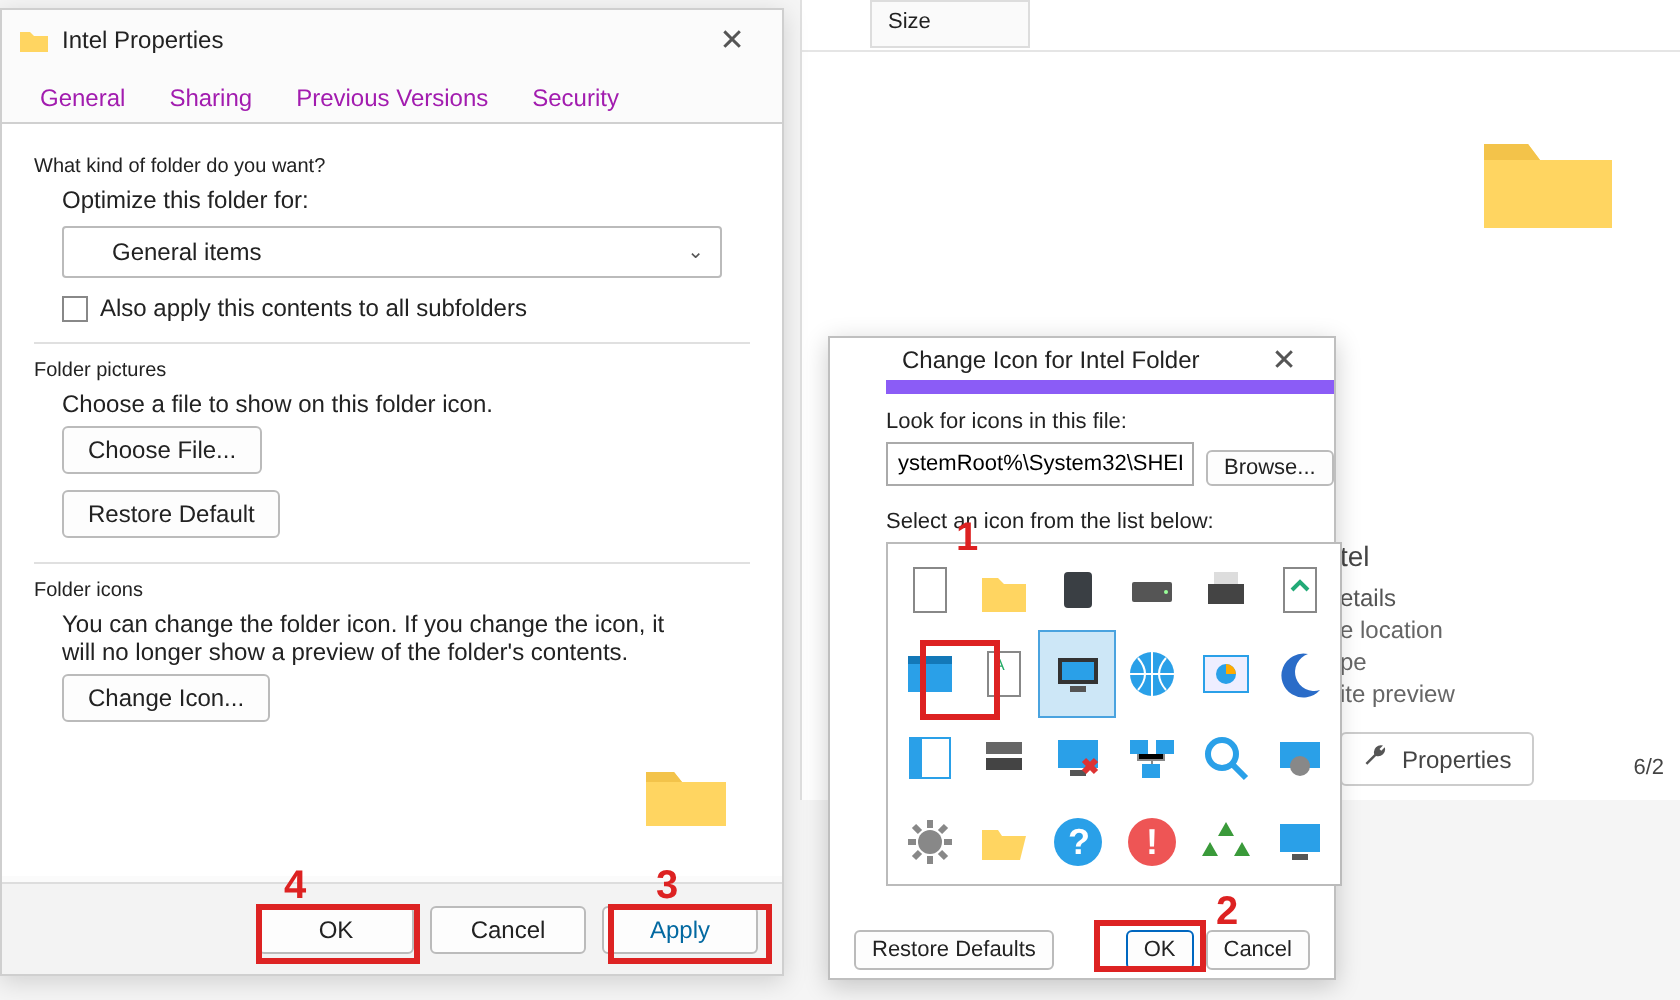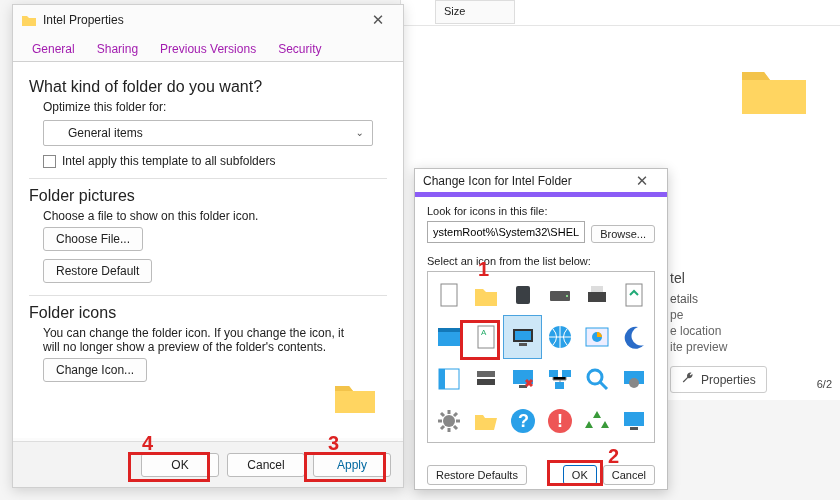--- a/index.html
+++ b/index.html
@@ -11,47 +11,47 @@
   .big-folder { position: absolute; top: 60px; right: 30px; width: 72px; height: 58px; }
   .big-folder svg { width: 100%; height: 100%; }
   .details-panel { position: absolute; right: 10px; top: 270px; width: 160px; font-size: 12px; color: #444; }
   .details-panel .title { font-size: 14px; margin-bottom: 6px; }
   .details-panel .sec { font-size: 12px; margin: 6px 0 2px; color: #555; }
   .details-panel .row { color: #666; margin: 2px 0; }
   .prop-btn { display: inline-flex; align-items: center; gap: 6px; border: 1px solid #ccc; background: #fff; padding: 4px 10px; border-radius: 3px; margin-top: 10px; font-size: 12px; }
   .date-col { position: absolute; right: 8px; top: 378px; font-size: 11px; color: #444; }
 
   
-  .dlg-prop { position: absolute; left: 12px; top: 4px; width: 392px; height: 484px; background: #fbfbfb; border: 1px solid #cfcfcf; box-shadow: 0 3px 12px rgba(0,0,0,.15); }
+  .dlg-prop { position: absolute; left: 0; top: 4px; width: 392px; height: 484px; background: #fbfbfb; border: 1px solid #cfcfcf; box-shadow: 0 3px 12px rgba(0,0,0,.15); }
   .title-bar { display: flex; align-items: center; height: 30px; padding: 0 8px; }
   .title-bar .mini { width: 16px; height: 14px; margin-right: 6px; }
   .title-bar .ttl { flex: 1; font-size: 12px; }
   .title-bar .x { width: 34px; text-align: center; font-size: 15px; color: #555; }
   .tabs { display: flex; border-bottom: 1px solid #d0d0d0; padding: 0 8px; gap: 0; font-size: 12px; }
   .tab { padding: 6px 10px 5px; border: 1px solid transparent; border-bottom: none; color: #a21caf; }
   .tab.active { background: #fff; border-color: #d0d0d0; border-bottom: 1px solid #fff; margin-bottom: -1px; border-radius: 3px 3px 0 0; }
   .body { padding: 10px 16px; background: #fff; height: calc(100% - 30px - 30px - 46px); overflow: hidden; }
-  .group-label { font-size: 16px; color: #222; margin: 6px 0 4px; }
+  .group-label { font-size: 10px; color: #222; margin: 6px 0 4px; }
   .sub { margin-left: 14px; font-size: 12px; }
   .select { margin: 6px 0 8px 14px; width: 330px; height: 26px; border: 1px solid #bbb; background: #fff; padding: 3px 24px 3px 24px; position: relative; border-radius: 2px; font-size: 12px; display: flex; align-items: center; }
   .select .chev { position: absolute; right: 8px; top: 6px; font-size: 10px; color: #555; }
   .chk { margin: 0 0 10px 14px; display: flex; align-items: center; gap: 6px; font-size: 12px; }
   .chk .box { width: 13px; height: 13px; border: 1px solid #888; background: #fff; }
   .hr { border-top: 1px solid #e0e0e0; margin: 8px 0; }
   .btn { display: inline-block; border: 1px solid #bbb; background: #fdfdfd; padding: 4px 12px; border-radius: 3px; font-size: 12px; margin: 4px 0; }
   .folder-thumb { position: absolute; right: 26px; top: 374px; width: 44px; height: 36px; }
   .folder-thumb svg { width: 100%; height: 100%; }
   .dlg-footer { position: absolute; bottom: 0; left: 0; right: 0; height: 46px; background: #f3f3f3; border-top: 1px solid #ddd; display: flex; justify-content: flex-end; align-items: center; gap: 8px; padding: 0 12px; }
   .dlg-footer .btn { width: 78px; text-align: center; }
   .dlg-footer .btn.dis { color: #0369a1; }
 
   
   .dlg-icon { position: absolute; left: 414px; top: 168px; width: 254px; height: 322px; background: #fff; border: 1px solid #bfbfbf; box-shadow: 0 3px 12px rgba(0,0,0,.2); }
-  .dlg-icon .title-bar { height: 28px; border-bottom: 5px solid #8b5cf6; }
-  .ic-body { padding: 8px 12px; font-size: 11px; }
+  .dlg-icon .title-bar { height: 28px; border-bottom: 7px solid #8b5cf6; margin-left: 28px; }
+  .ic-body { padding: 8px 28px; font-size: 11px; }
   .path-row { display: flex; gap: 6px; margin: 4px 0 8px; }
   .path-row input { flex: 1; height: 22px; border: 1px solid #aaa; padding: 0 5px; font-size: 11px; }
   .path-row .btn { padding: 2px 8px; font-size: 11px; }
   .icon-grid { border: 1px solid #bbb; width: 228px; height: 172px; margin: 4px 0 0; overflow: hidden; display: grid; grid-template-columns: repeat(6, 1fr); grid-auto-rows: 42px; padding: 2px; gap: 0; background: #fff; }
   .ic { display: flex; align-items: center; justify-content: center; }
   .ic svg { width: 28px; height: 28px; }
   .ic.sel { background: #cde7f7; outline: 1px solid #4aa3df; }
   .ic-footer { display: flex; gap: 6px; justify-content: flex-start; padding: 10px 12px 0; }
   .ic-footer .btn { font-size: 11px; padding: 3px 8px; }
   .ic-footer .spacer { flex: 1; }
@@ -71,22 +71,22 @@
   <div class="size-header">Size</div>
   <div class="big-folder">
     <svg viewBox="0 0 72 58">
         <path d="M4 12 L26 12 L32 20 L68 20 L68 54 L4 54 Z" fill="#ffd561"></path>
         <path d="M4 12 L26 12 L32 20 L4 20 Z" fill="#f3c34a"></path>
       </svg>
   </div>
   <div class="details-panel">
     <div class="title">tel</div>
     <div class="sec">etails</div>
+    <div class="row">e location</div>
     <div class="row">pe</div>
-    <div class="row">e location</div>
     <div class="row">ite preview</div>
     <div class="prop-btn">
       <span><svg width="14" height="14" viewBox="0 0 16 16">
             <path d="M13 3a4 4 0 0 1-5 5L3 13l-1-1 5-5a4 4 0 0 1 5-5l-2 2 1 1 2-2z" fill="#555"></path>
           </svg></span>
       <span>Properties</span>
     </div>
   </div>
   <div class="date-col">6/2</div>
 </div>
@@ -107,21 +107,21 @@
   </div>
   <div class="body">
     <div class="group-label">What kind of folder do you want?</div>
     <div class="sub">Optimize this folder for:</div>
     <div class="select">
       <span>General items</span>
       <span class="chev">⌄</span>
     </div>
     <div class="chk">
       <span class="box"></span>
-      <span>Intel apply this template to all subfolders</span>
+      <span>Also apply this contents to all subfolders</span>
     </div>
     <div class="hr"></div>
     <div class="group-label">Folder pictures</div>
     <div class="sub">Choose a file to show on this folder icon.</div>
     <div style="margin-left:14px">
       <div class="btn">Choose File...</div><br>
       <div class="btn">Restore Default</div>
     </div>
     <div class="hr"></div>
     <div class="group-label">Folder icons</div>

